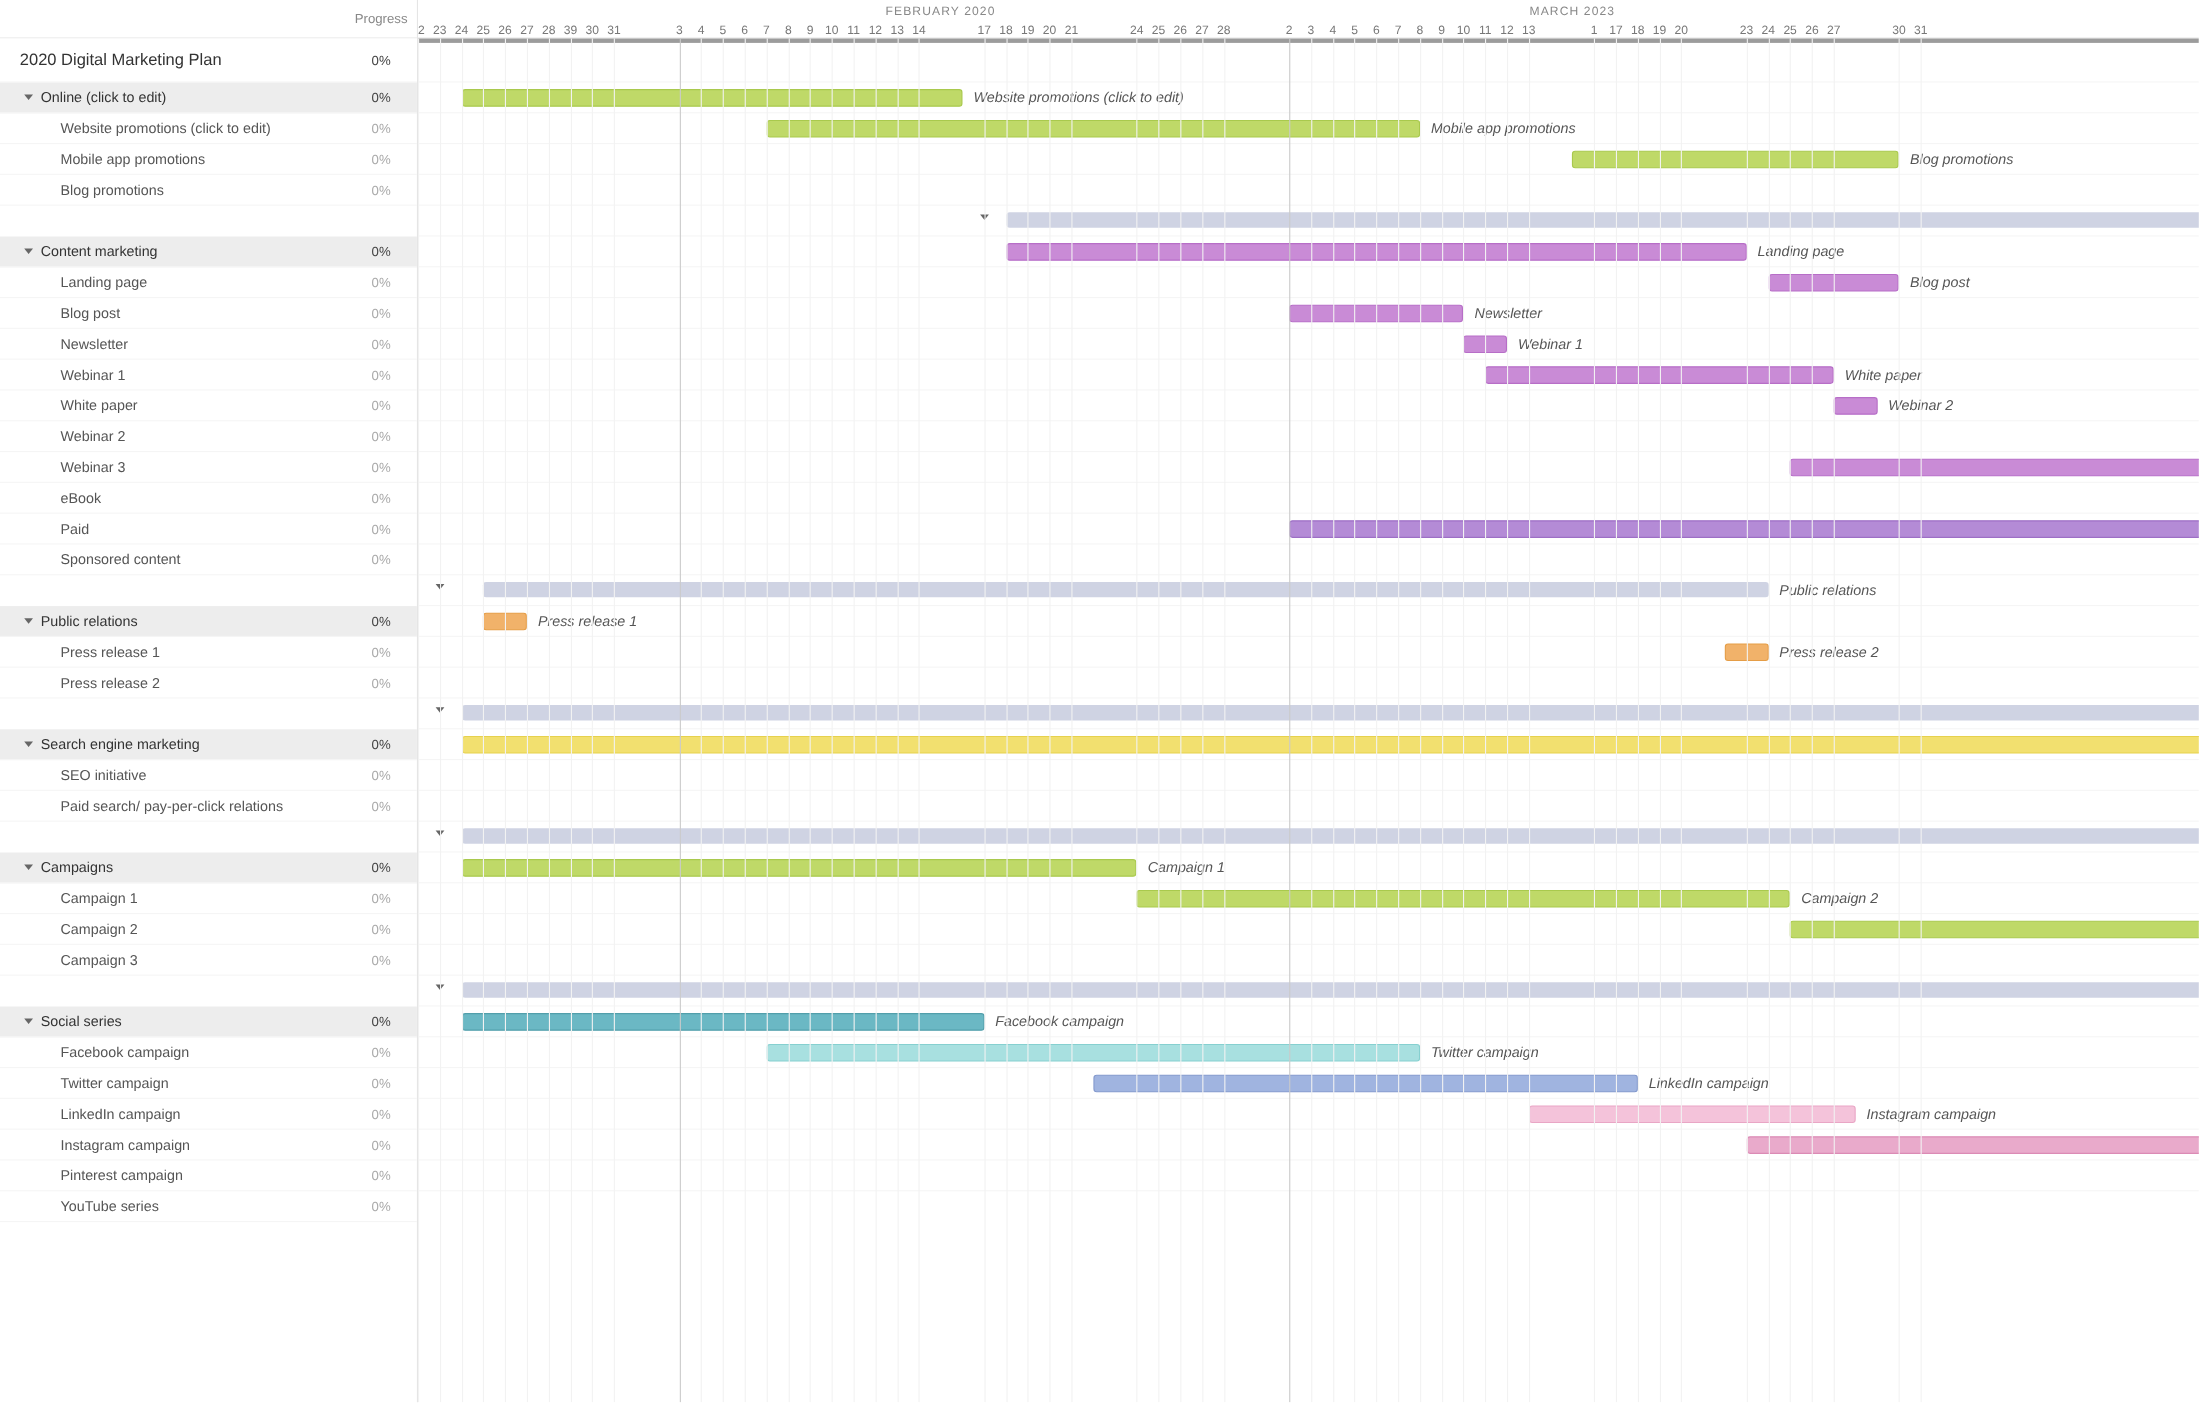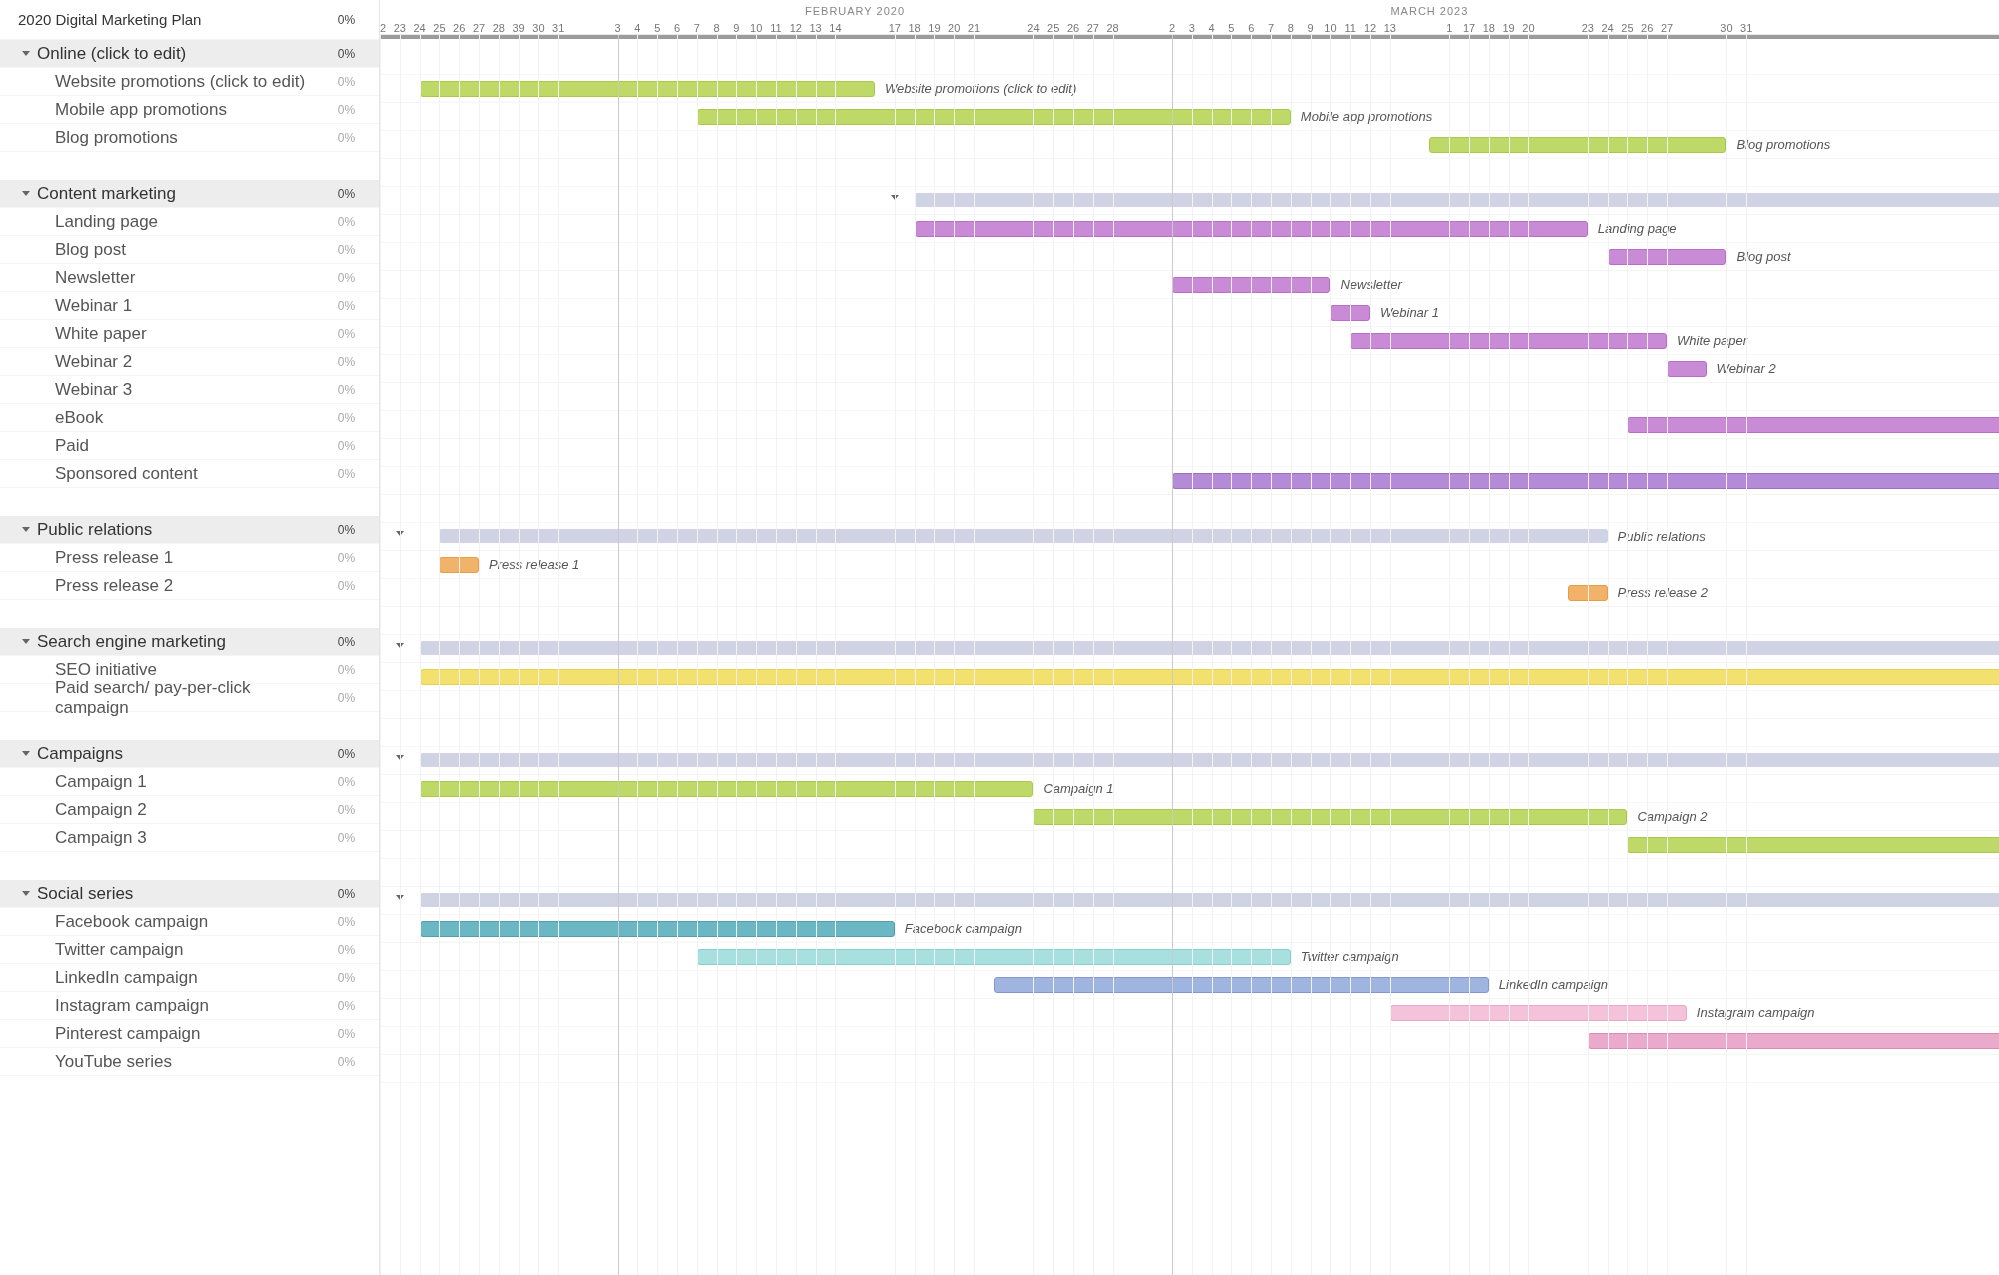--- a/index.html
+++ b/index.html
@@ -4,21 +4,21 @@
 <style>
 * { margin:0; padding:0; box-sizing:border-box; }
 body { font-family: -apple-system, Helvetica, Arial, sans-serif; font-size:13px; color:#333; overflow:hidden; }
 .wrap { display:flex; width:1999px; height:1275px; }
 .sidebar { width:380px; flex-shrink:0; border-right:1px solid #e5e5e5; }
 .chart { flex:1; position:relative; overflow:hidden; }
 .hdr-row { display:flex; align-items:center; height:35px; border-bottom:1px solid #e8e8e8; }
 .hdr-spacer { flex:1; }
 .progress-hdr { width:65px; text-align:center; font-size:12px; color:#888; }
 .side-row { display:flex; align-items:center; height:28px; padding-left:22px; border-bottom:1px solid #f5f5f5; cursor:pointer; }
-.side-row .label { flex:1; font-size:17px; color:#333; }
+.side-row .label { flex:1; font-size:13px; color:#333; }
 .side-row .pct { width:65px; text-align:center; font-size:12px; color:#aaa; }
 .side-row.title { height:40px; background:#fff; }
 .side-row.title .label { font-weight:500; font-size:15px; padding-left:0; margin-left:-4px; }
 .side-row.title .pct { color:#444; font-weight:500; }
 .side-row.group { background:#ededed; }
 .side-row.group .label { font-weight:500; }
 .side-row.group .pct { color:#444; }
 .side-row.task .label { padding-left:33px; color:#555; }
 .side-row.spacer { height:28px; border-bottom:none; }
 .chev { display:inline-block; width:0; height:0; border-left:4px solid transparent; border-right:4px solid transparent; border-top:5px solid #666; margin-right:7px; vertical-align:middle; }
@@ -51,20 +51,24 @@
 .c-pink   { background:#f4c3da; border:1px solid #e9a6c5; }
 .c-pink2  { background:#e9aacb; border:1px solid #db8bb5; }
 .c-purple2{ background:#b48bd6; border:1px solid #9d6fc5; }
 .plan-bar { position:absolute; left:0; right:0; top:35px; height:4px; background:#9c9c9c; }
 </style>
 </head>
 <body>
 
 <div class="wrap">
   <div class="sidebar" id="sidebar">
+    <div class="hdr-row">
+      <div class="hdr-spacer"></div>
+      <div class="progress-hdr">Progress</div>
+    </div>
   <div class="side-row title">
         <span class="label">2020 Digital Marketing Plan</span>
         <span class="pct">0%</span>
       </div>
       <div class="side-row group">
         <span class="chev"></span>
         <span class="label">Online (click to edit)</span>
         <span class="pct">0%</span>
       </div>
       <div class="side-row task">
@@ -143,21 +147,21 @@
       <div class="side-row group">
         <span class="chev"></span>
         <span class="label">Search engine marketing</span>
         <span class="pct">0%</span>
       </div>
       <div class="side-row task">
         <span class="label">SEO initiative</span>
         <span class="pct">0%</span>
       </div>
       <div class="side-row task">
-        <span class="label">Paid search/ pay-per-click campaign</span>
+        <span class="label">Paid search/ pay-per-click relations</span>
         <span class="pct">0%</span>
       </div>
       <div class="side-row spacer"></div>
       <div class="side-row group">
         <span class="chev"></span>
         <span class="label">Campaigns</span>
         <span class="pct">0%</span>
       </div>
       <div class="side-row task">
         <span class="label">Campaign 1</span>

